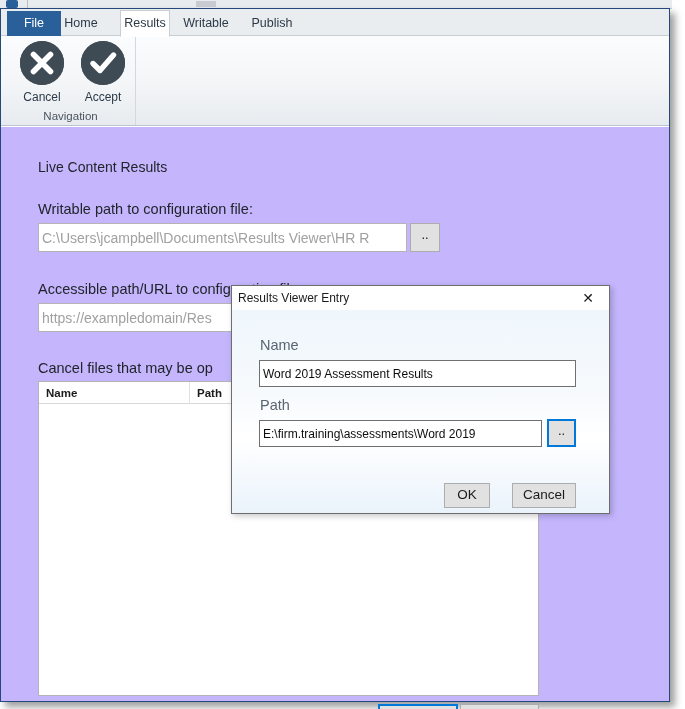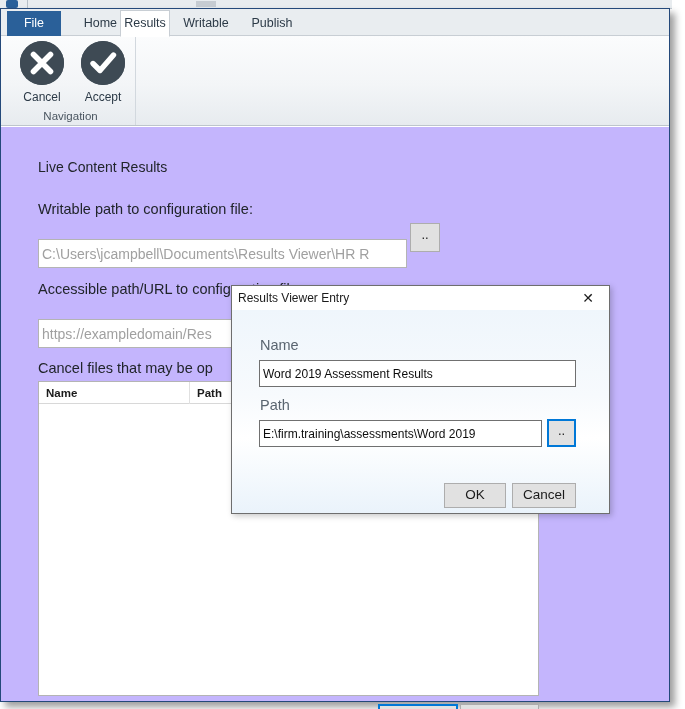--- a/index.html
+++ b/index.html
@@ -90,21 +90,21 @@
   }
   .tab.file {
     left: 6px;
     width: 54px;
     background: #2a6099;
     color: #ffffff;
     top: 2px;
     height: 25px;
     line-height: 25px;
   }
-  .tab.home   { left: 60px;  width: 56px; text-align: right; }
+  .tab.home   { left: 52px;  width: 56px; }
   .tab.active {
     left: 119px; width: 50px;
     background: #ffffff;
     border: 1px solid #c8ced4;
     border-bottom: 1px solid #ffffff;
     top: 1px; height: 27px; line-height: 25px;
     z-index: 5;
     text-align: center;
   }
   .tab.lic    { left: 171px; width: 68px; }
@@ -183,21 +183,21 @@
   .textbox {
     position: absolute;
     box-sizing: border-box;
     border: 1px solid #b4b4b4;
     background: #ffffff;
     font-family: "Liberation Sans", sans-serif;
     font-size: 14px;
     padding: 0 3px;
     outline: none;
   }
-  .textbox.ghost { color: #a0a0a0; margin-top: 16px; }
+  .textbox.ghost { color: #a0a0a0; }
 
   .tb-writable {
     left: 37px; top: 96px;
     width: 369px; height: 29px;
     line-height: 27px;
   }
   .tb-accessible {
     left: 37px; top: 176px;
     width: 369px; height: 29px;
     line-height: 27px;
@@ -358,21 +358,21 @@
     position: absolute;
     box-sizing: border-box;
     background: #e1e1e1;
     border: 1px solid #adadad;
     font-size: 13.5px;
     color: #1b1b1b;
     text-align: center;
     line-height: 22px;
     cursor: default;
   }
-  .dlg-ok     { left: 212px; top: 173px; width: 62px; height: 25px; }
+  .dlg-ok     { left: 212px; top: 173px; width: 46px; height: 25px; }
   .dlg-cancel { left: 280px; top: 173px; width: 64px; height: 25px; }
 </style>
 </head>
 <body>
 
 <div id="root">
 
   <div class="parent-sliver">
     <div class="parent-icon"></div>
     <div class="parent-box"></div>

